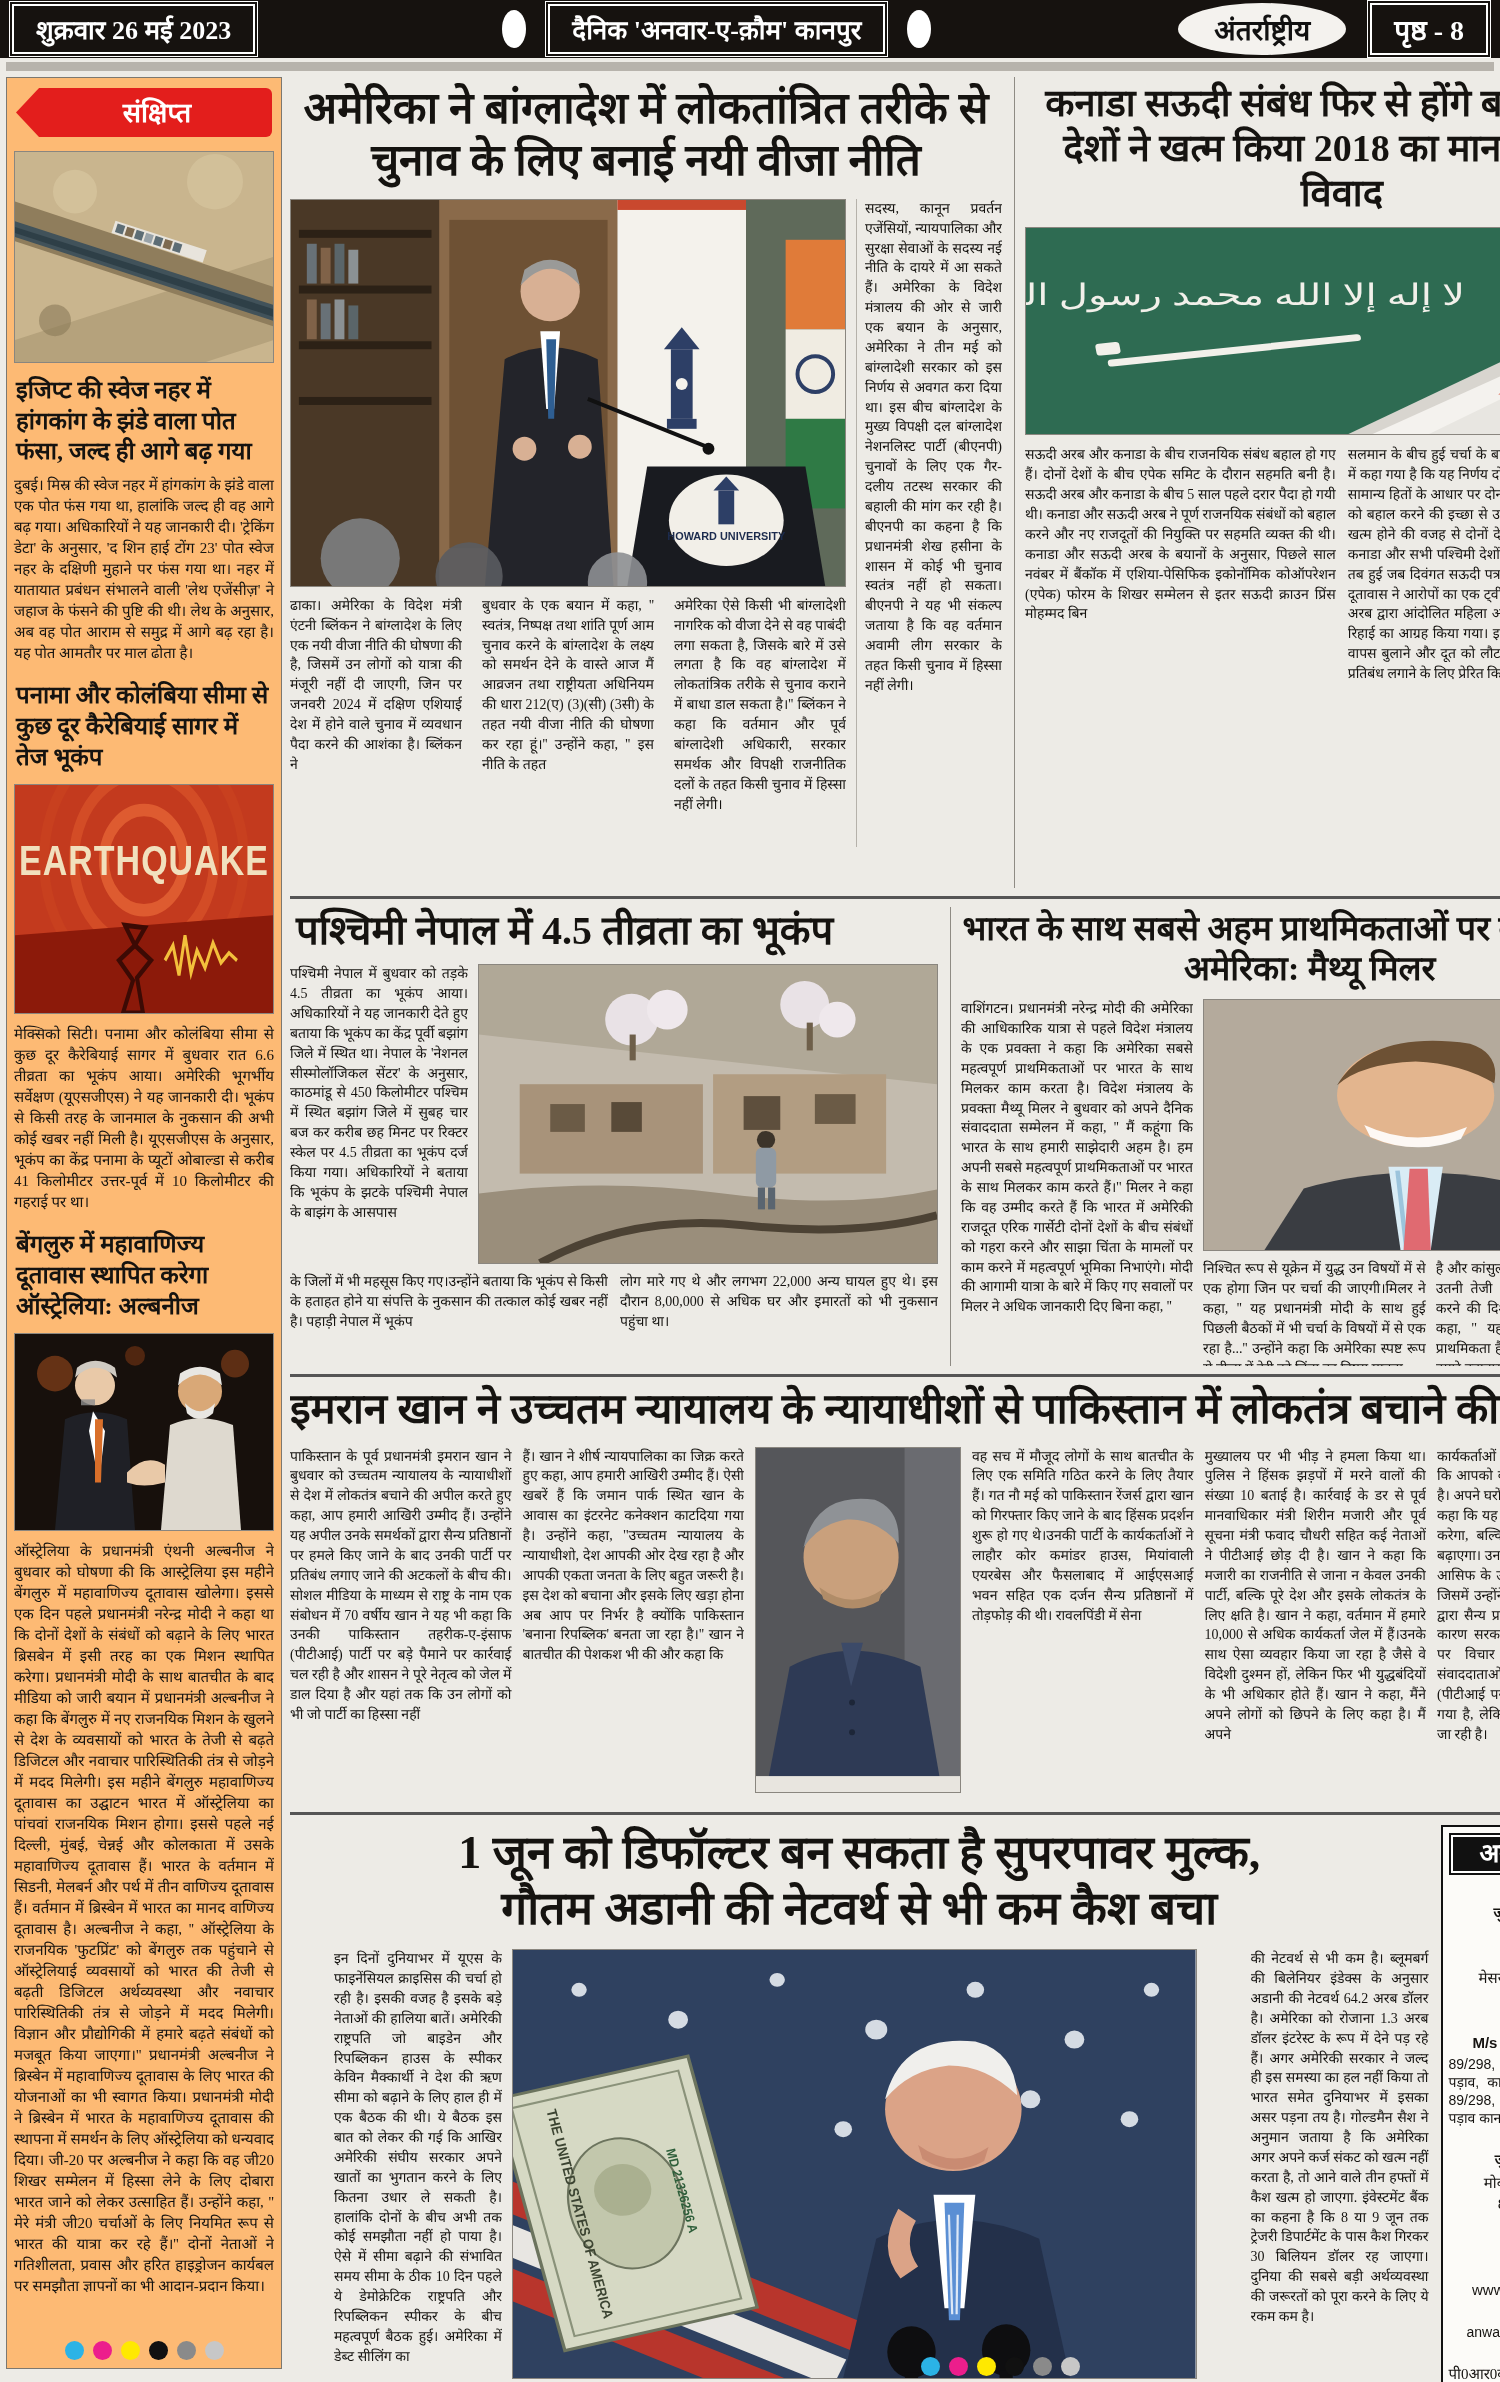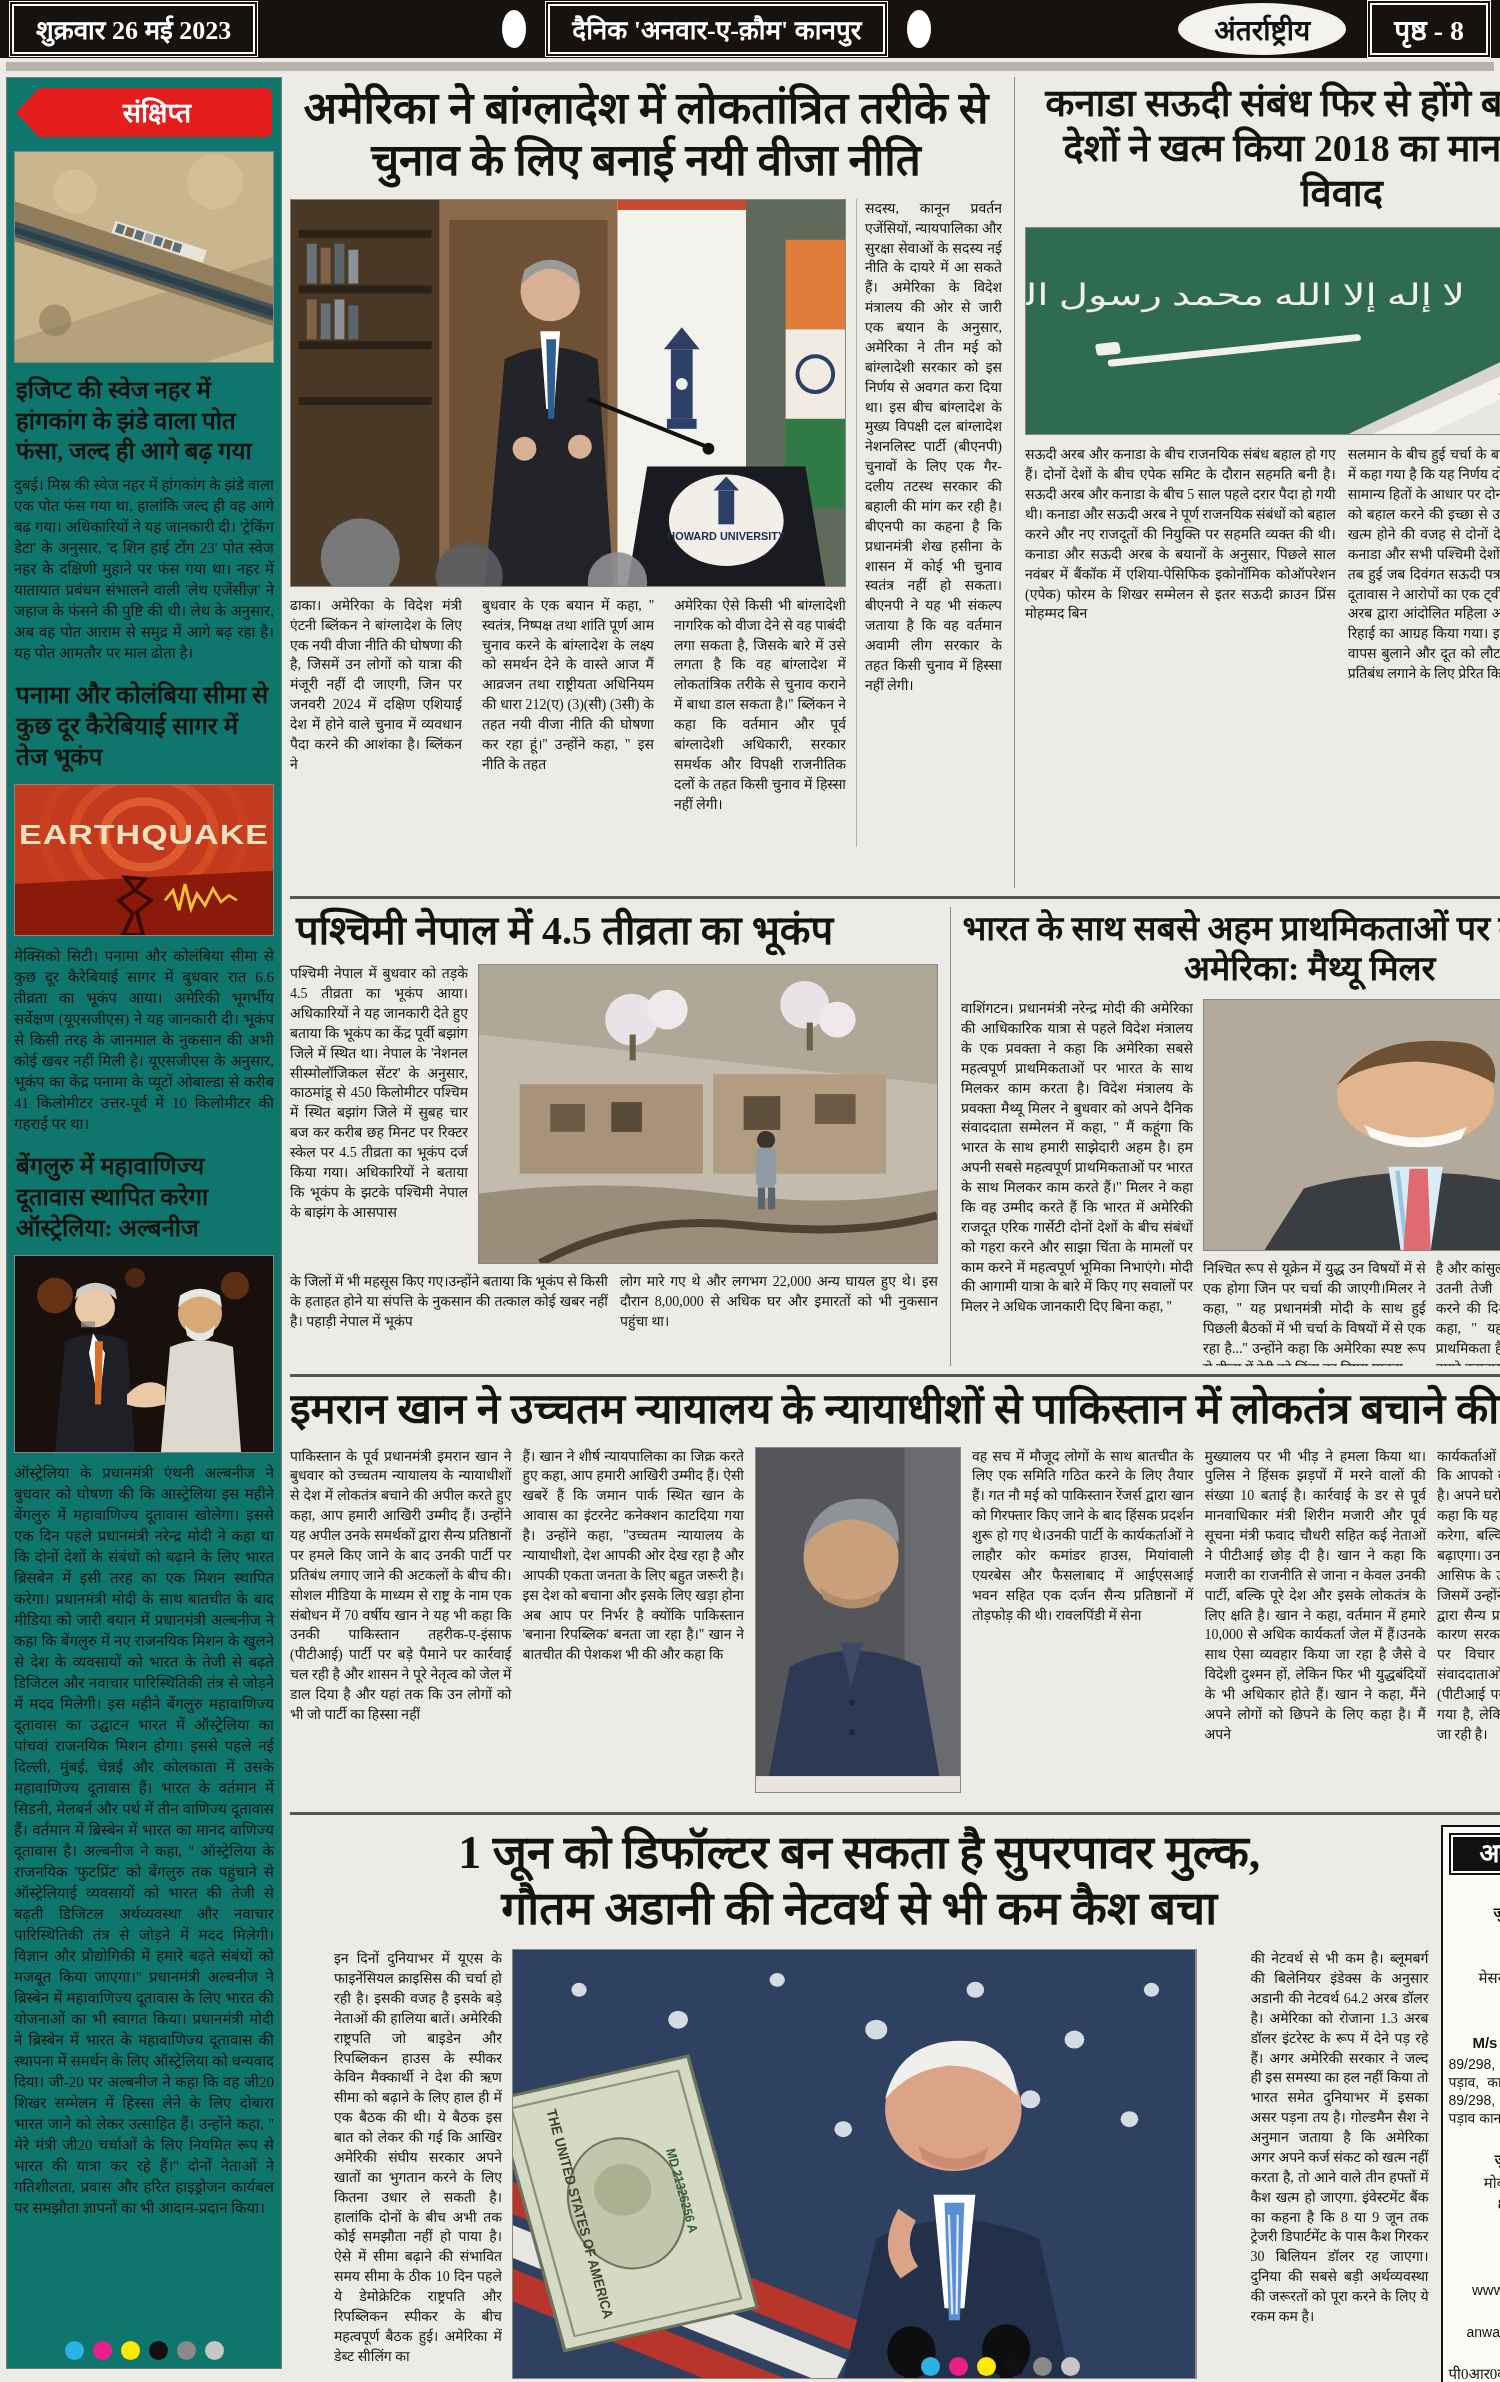--- a/index.html
+++ b/index.html
@@ -15,21 +15,21 @@
   .tb-dot { width:24px; height:38px; background:#fff; border-radius:50%; margin:0 22px; flex:0 0 auto; }
   .tb-section { background:#f4f2ee; color:#111; border-radius:50%; padding:7px 36px; font-size:28px;
                 font-weight:bold; margin-left:auto; white-space:nowrap; }
   .tb-page { margin-left:24px; font-size:28px; }
   .subbar { height:9px; background:#b7b3ac; margin:4px 6px 6px 6px; }
 
   
   .content { display:flex; padding:0 6px; gap:8px; }
 
   
-  .briefs { width:276px; flex:0 0 auto; border:1px solid #7c7870; background:#0f766e;
+  .briefs { width:276px; flex:0 0 auto; border:1px solid #7c7870; background:#fdba74;
             padding:8px 7px; height:2292px; overflow:hidden; display:flex; flex-direction:column; }
   .briefs-banner { position:relative; background:#e31e1c; color:#fff; font-weight:bold; font-size:27px;
             text-align:center; padding:5px 0 7px 26px; margin:2px 2px 10px 2px;
             clip-path:polygon(0 50%, 9% 0, 100% 0, 100% 100%, 9% 100%); border-radius:6px; }
   .brief-img { width:100%; border:1px solid #8a867f; margin:4px 0 10px 0; overflow:hidden; position:relative; }
   .brief-title { font-size:24px; font-weight:bold; line-height:1.28; margin:2px 2px 8px 2px; }
   .brief-body { font-size:15px; line-height:1.40; text-align:justify; margin-bottom:14px; }
   .brief-body.clamp { max-height:980px; overflow:hidden; }
   .dots { display:flex; gap:9px; justify-content:center; margin-top:auto; padding-top:8px; }
   .dots span { width:19px; height:19px; border-radius:50%; display:block; }
@@ -141,21 +141,21 @@
           </g>
           <circle cx="60" cy="40" r="22" fill="#d6c49e" opacity="0.8"></circle>
           <circle cx="200" cy="30" r="28" fill="#d6c49e" opacity="0.7"></circle>
           <circle cx="40" cy="170" r="16" fill="#8a7a58" opacity="0.6"></circle>
         </svg>
       </div>
       <h2 class="brief-title">इजिप्ट की स्वेज नहर में हांगकांग के झंडे वाला पोत फंसा, जल्द ही आगे बढ़ गया</h2>
       <p class="brief-body">दुबई। मिस्र की स्वेज नहर में हांगकांग के झंडे वाला एक पोत फंस गया था, हालांकि जल्द ही वह आगे बढ़ गया। अधिकारियों ने यह जानकारी दी। 'ट्रेकिंग डेटा' के अनुसार, 'द शिन हाई टोंग 23' पोत स्वेज नहर के दक्षिणी मुहाने पर फंस गया था। नहर में यातायात प्रबंधन संभालने वाली 'लेथ एजेंसीज़' ने जहाज के फंसने की पुष्टि की थी। लेथ के अनुसार, अब वह पोत आराम से समुद्र में आगे बढ़ रहा है। यह पोत आमतौर पर माल ढोता है।</p>
 
       <h2 class="brief-title">पनामा और कोलंबिया सीमा से कुछ दूर कैरेबियाई सागर में तेज भूकंप</h2>
-      <div class="brief-img photo" style="height:152px">
+      <div class="brief-img photo" style="height:230px">
         <svg viewBox="0 0 258 182" preserveAspectRatio="none">
           <rect width="258" height="182" fill="#c33a1e"></rect>
           <circle cx="129" cy="60" r="40" fill="none" stroke="#de5b30" stroke-width="10"></circle>
           <circle cx="129" cy="60" r="70" fill="none" stroke="#d34c26" stroke-width="10"></circle>
           <circle cx="129" cy="60" r="100" fill="none" stroke="#c8401f" stroke-width="10"></circle>
           <polygon points="0,120 258,104 258,182 0,182" fill="#8c1a0a"></polygon>
           <path d="M110,112 L120,128 L104,140 L118,156 L108,182 L128,182 L122,154 L136,140 L120,128 L130,114 Z" fill="#45090311" stroke="#3c0a04" stroke-width="4" fill-opacity="0.2"></path>
           <polyline points="150,140 158,128 164,152 170,120 176,150 182,132 190,146 198,126 206,142 214,134 222,140" fill="none" stroke="#f3c03c" stroke-width="3"></polyline>
           <text x="129" y="72" text-anchor="middle" font-size="34" font-weight="bold" fill="#f1e0bd" class="svgtxt" letter-spacing="1">EARTHQUAKE</text>
         </svg>

